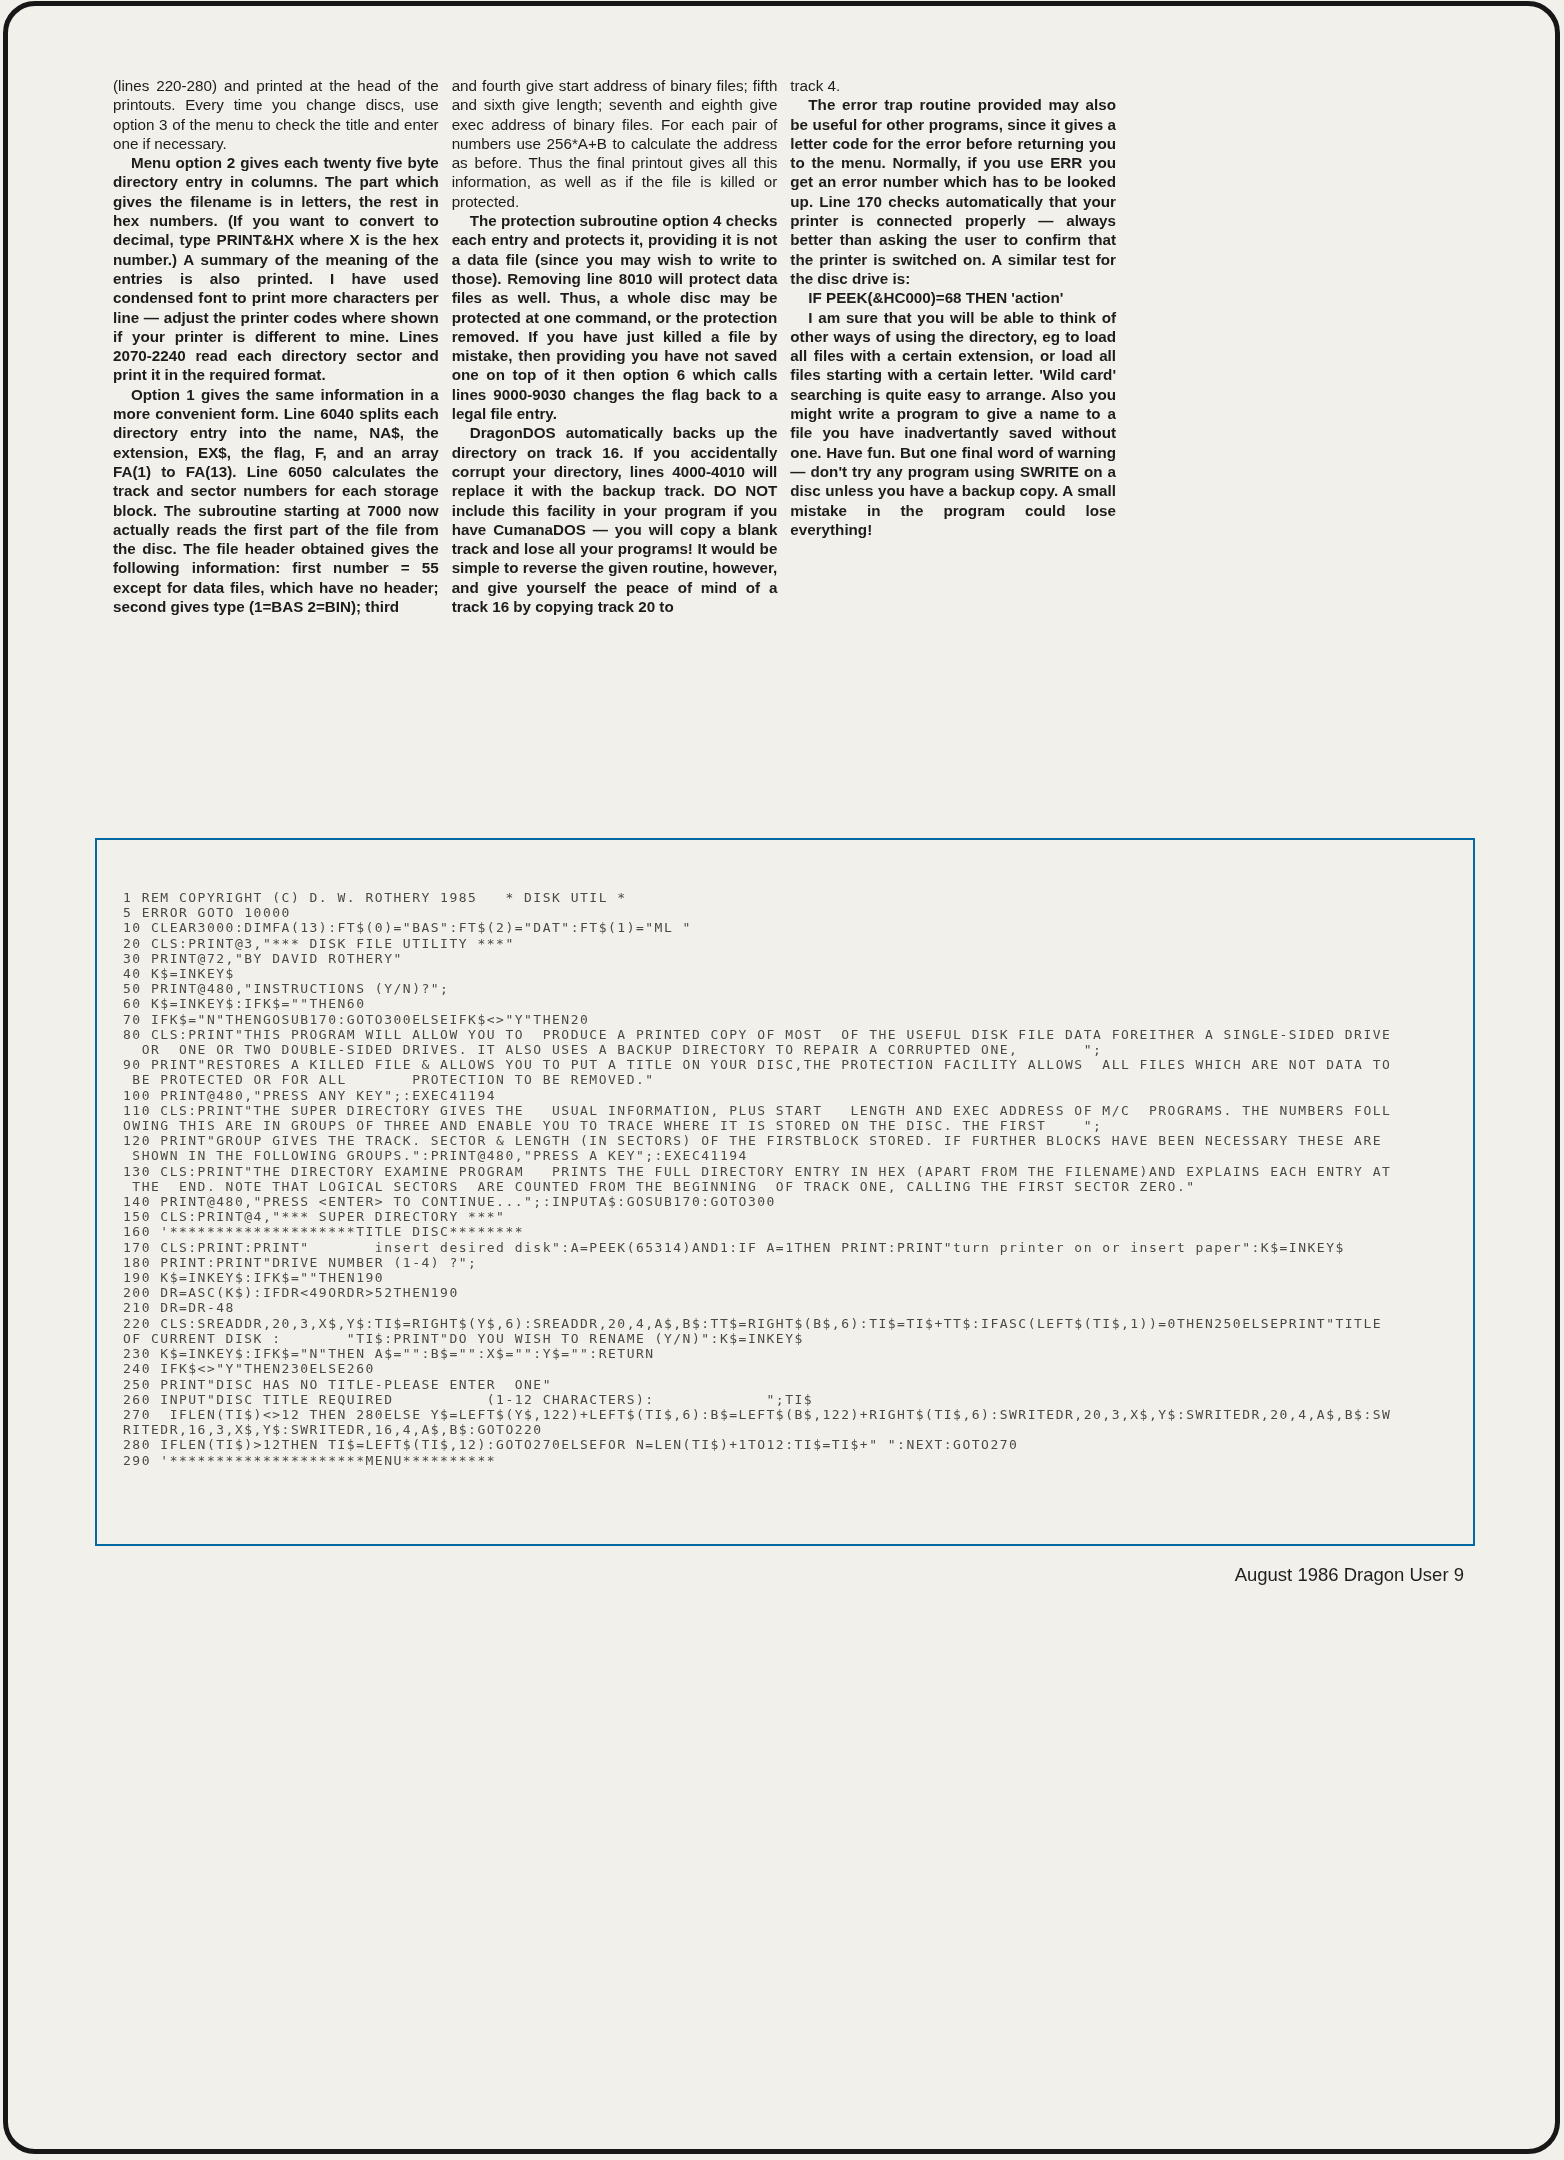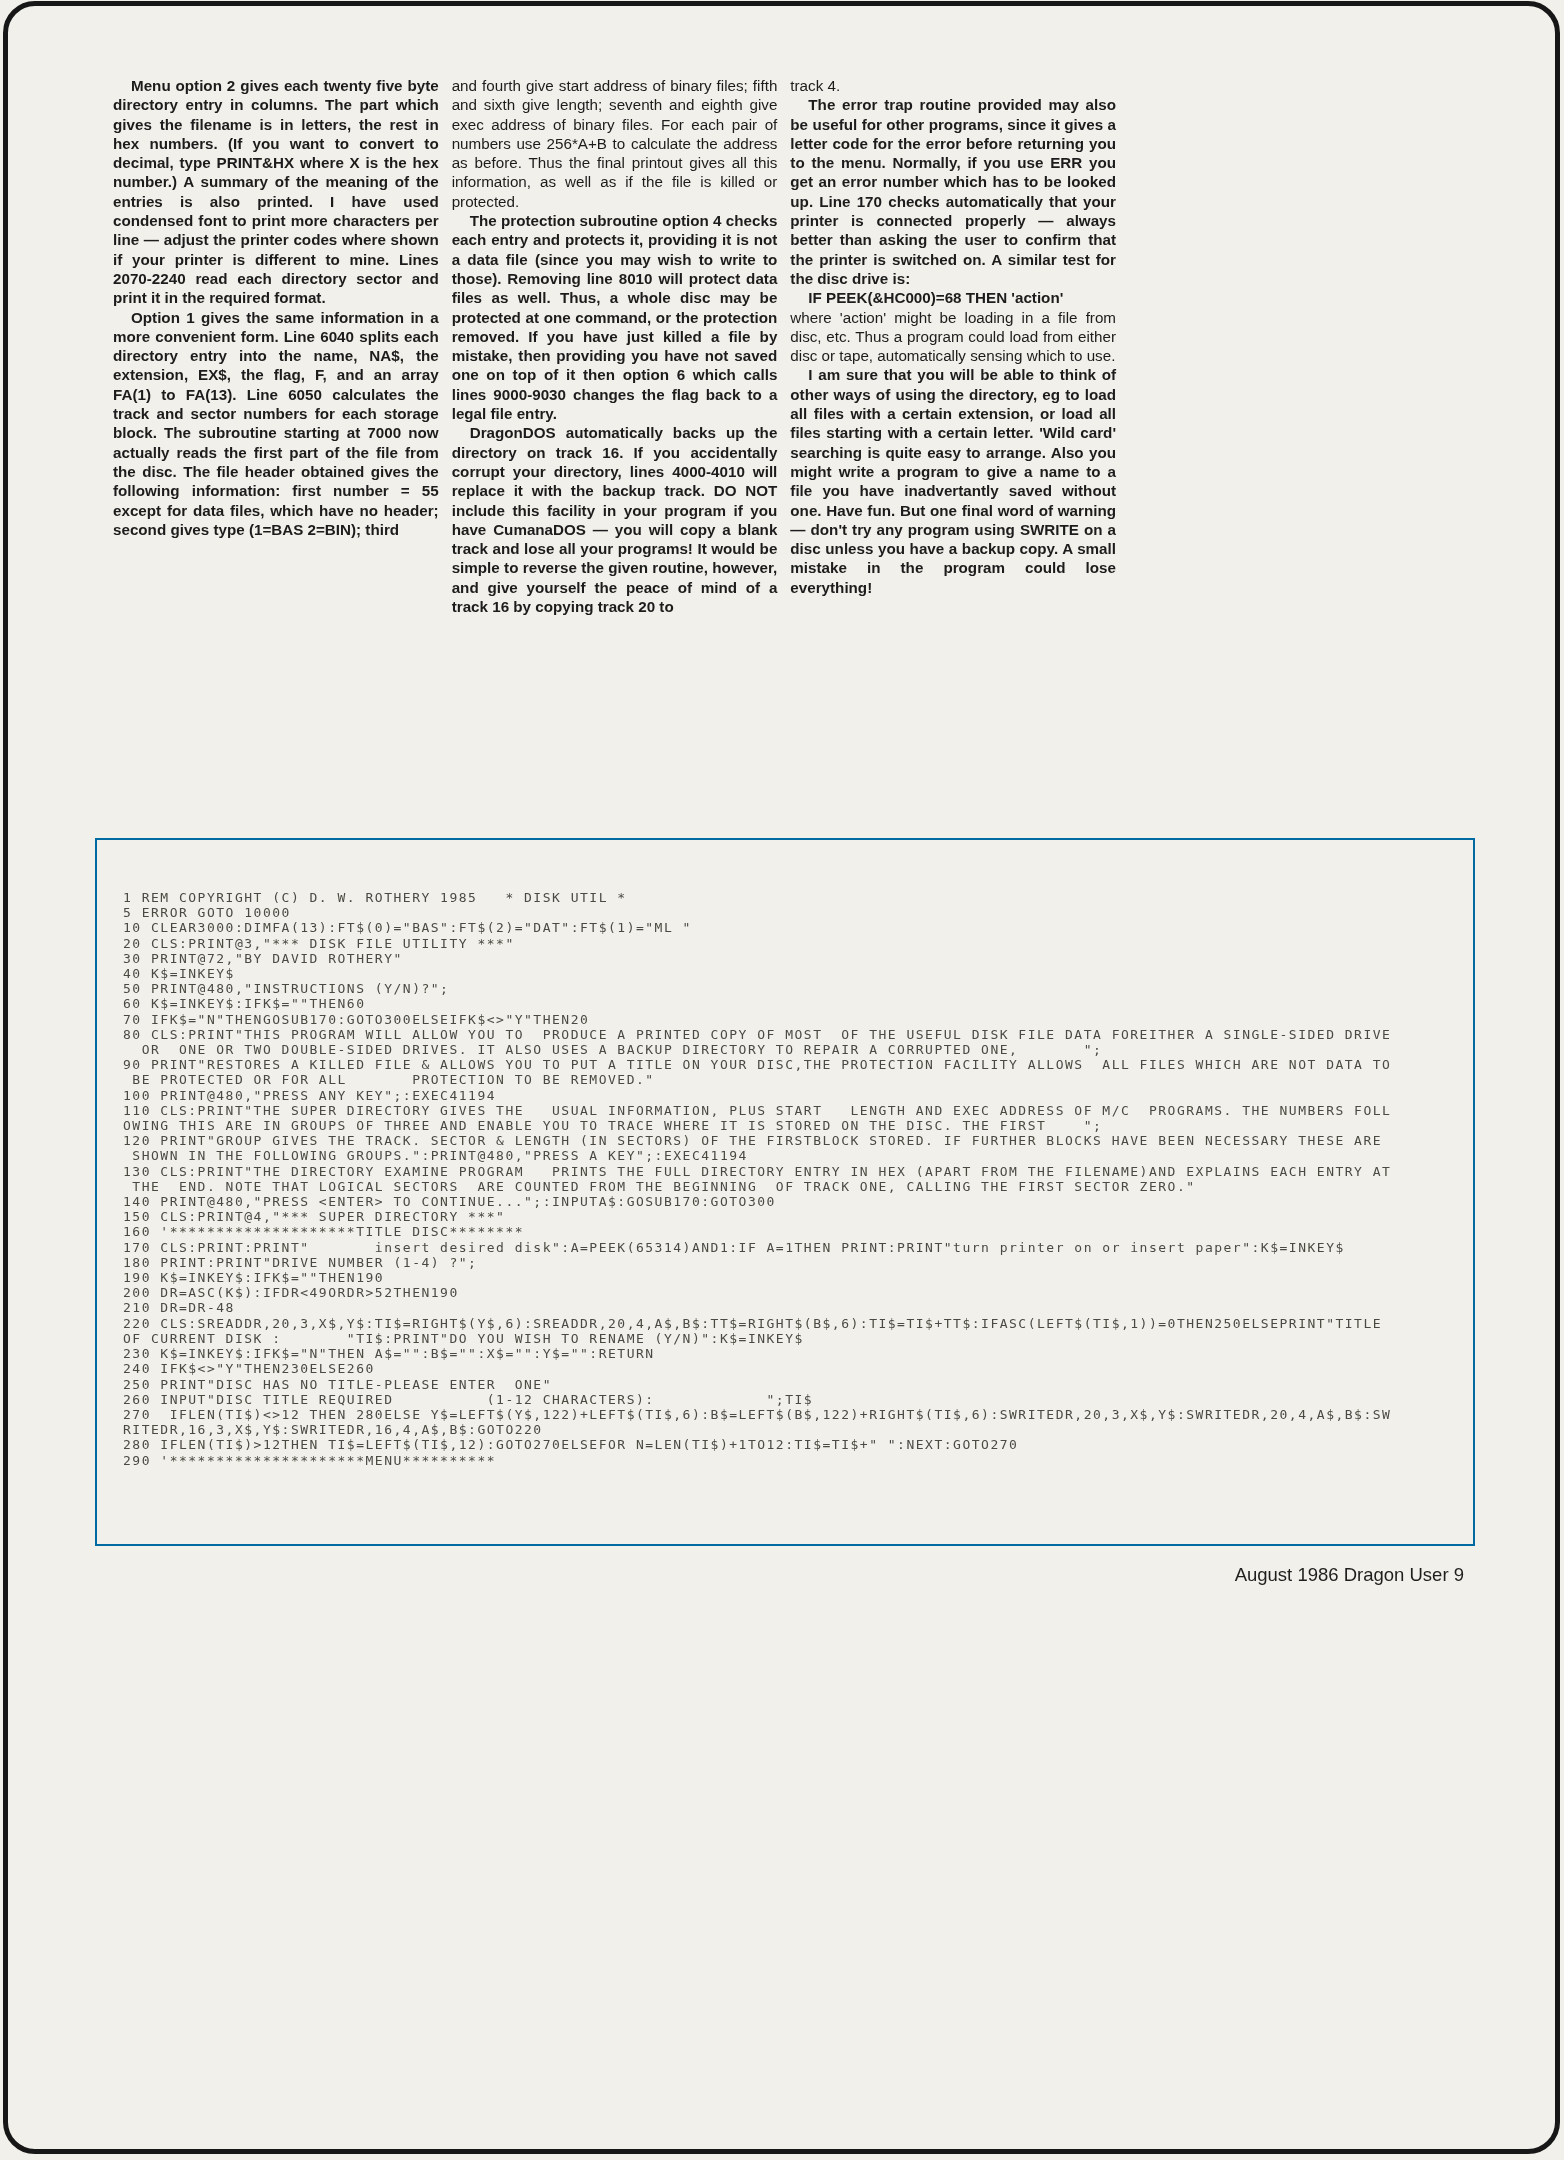--- a/index.html
+++ b/index.html
@@ -78,33 +78,33 @@
 </style>
 </head>
 <body>
 
 <div class="page">
 
   <div class="frame"></div>
 
   <div class="article">
     <div class="col">
+      <p class="p">(lines 220-280) and printed at the head of the printouts. Every time you change discs, use option 3 of the menu to check the title and enter one if necessary.</p>
       <p class="p indent">Menu option 2 gives each twenty five byte directory entry in columns. The part which gives the filename is in letters, the rest in hex numbers. (If you want to convert to decimal, type PRINT&amp;HX where X is the hex number.) A summary of the meaning of the entries is also printed. I have used condensed font to print more characters per line — adjust the printer codes where shown if your printer is different to mine. Lines 2070-2240 read each directory sector and print it in the required format.</p>
       <p class="p indent">Option 1 gives the same information in a more convenient form. Line 6040 splits each directory entry into the name, NA$, the extension, EX$, the flag, F, and an array FA(1) to FA(13). Line 6050 calculates the track and sector numbers for each storage block. The subroutine starting at 7000 now actually reads the first part of the file from the disc. The file header obtained gives the following information: first number = 55 except for data files, which have no header; second gives type (1=BAS 2=BIN); third</p>
     </div>
     <div class="col">
       <p class="p">and fourth give start address of binary files; fifth and sixth give length; seventh and eighth give exec address of binary files. For each pair of numbers use 256*A+B to calculate the address as before. Thus the final printout gives all this information, as well as if the file is killed or protected.</p>
       <p class="p indent">The protection subroutine option 4 checks each entry and protects it, providing it is not a data file (since you may wish to write to those). Removing line 8010 will protect data files as well. Thus, a whole disc may be protected at one command, or the protection removed. If you have just killed a file by mistake, then providing you have not saved one on top of it then option 6 which calls lines 9000-9030 changes the flag back to a legal file entry.</p>
       <p class="p indent">DragonDOS automatically backs up the directory on track 16. If you accidentally corrupt your directory, lines 4000-4010 will replace it with the backup track. DO NOT include this facility in your program if you have CumanaDOS — you will copy a blank track and lose all your programs! It would be simple to reverse the given routine, however, and give yourself the peace of mind of a track 16 by copying track 20 to</p>
     </div>
     <div class="col">
       <p class="p">track 4.</p>
       <p class="p indent">The error trap routine provided may also be useful for other programs, since it gives a letter code for the error before returning you to the menu. Normally, if you use ERR you get an error number which has to be looked up. Line 170 checks automatically that your printer is connected properly — always better than asking the user to confirm that the printer is switched on. A similar test for the disc drive is:</p>
       <p class="p indent">IF PEEK(&amp;HC000)=68 THEN 'action'</p>
-      <p class="p">where 'action' might be loading in a file from disc, etc. Thus a program could load from either disc or tape, automatically sensing which to use.</p>
       <p class="p indent">I am sure that you will be able to think of other ways of using the directory, eg to load all files with a certain extension, or load all files starting with a certain letter. 'Wild card' searching is quite easy to arrange. Also you might write a program to give a name to a file you have inadvertantly saved without one. Have fun. But one final word of warning — don't try any program using SWRITE on a disc unless you have a backup copy. A small mistake in the program could lose everything!</p>
     </div>
   </div>
 
   <div class="listing-box">
     <pre class="listing">1 REM COPYRIGHT (C) D. W. ROTHERY 1985   * DISK UTIL *
 5 ERROR GOTO 10000
 10 CLEAR3000:DIMFA(13):FT$(0)="BAS":FT$(2)="DAT":FT$(1)="ML "
 20 CLS:PRINT@3,"*** DISK FILE UTILITY ***"
 30 PRINT@72,"BY DAVID ROTHERY"

